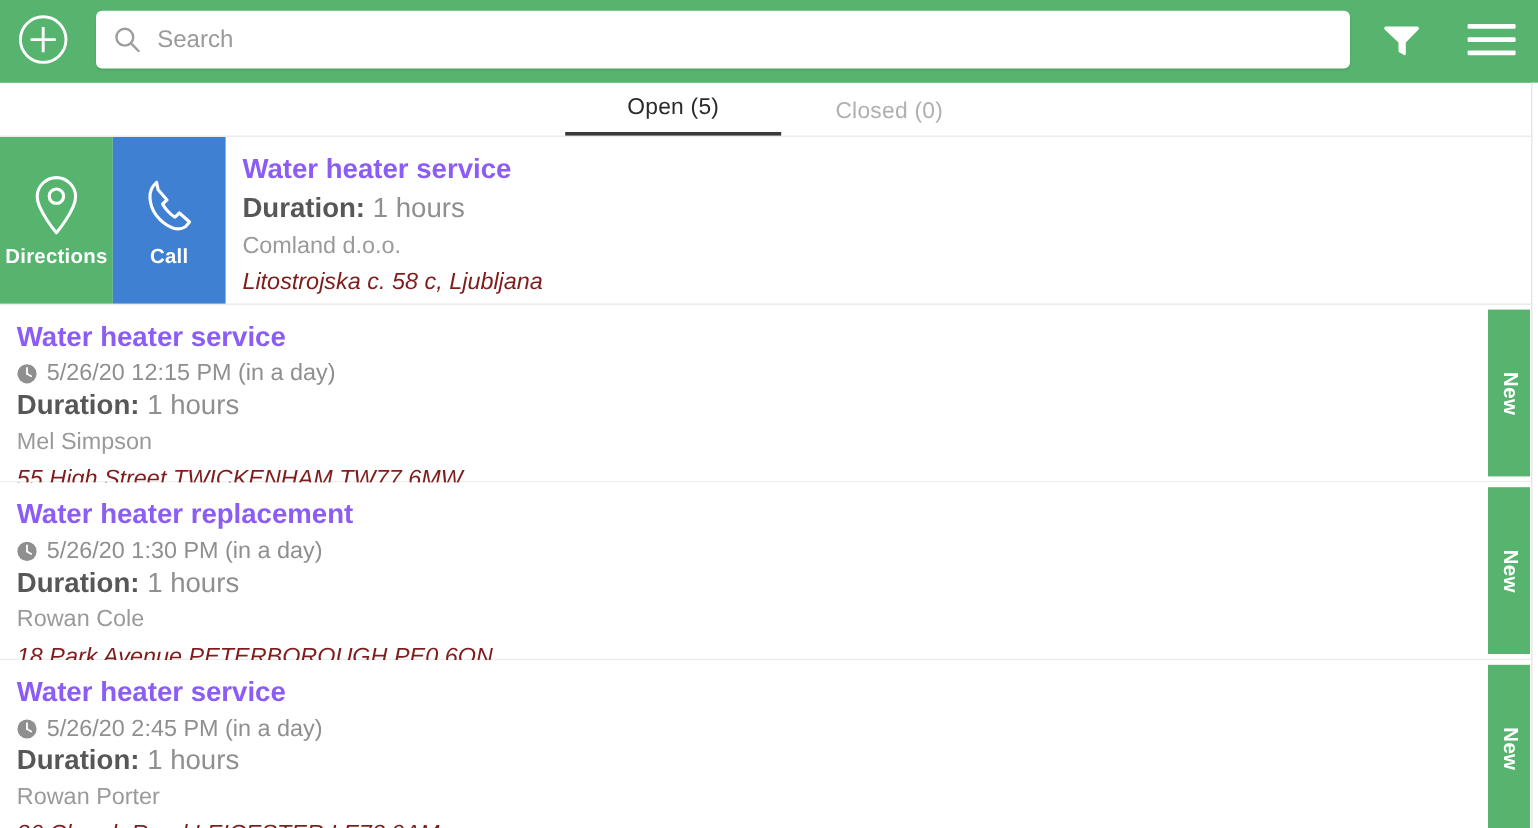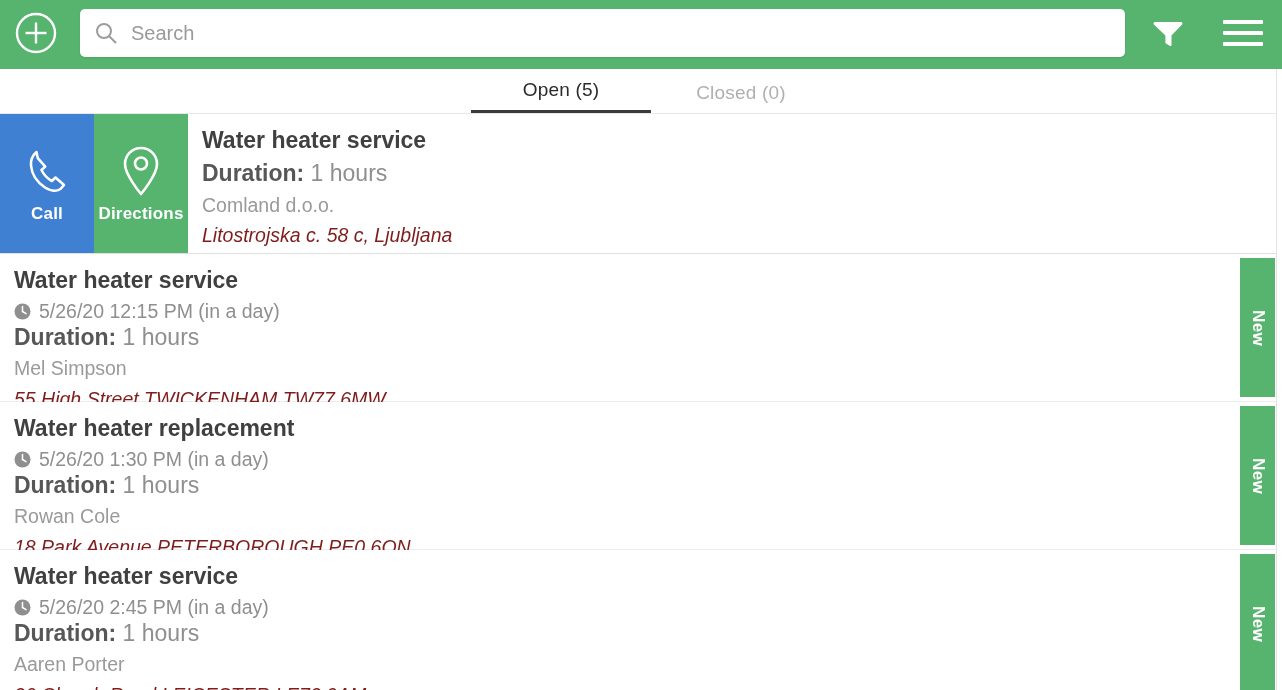--- a/index.html
+++ b/index.html
@@ -187,21 +187,21 @@
   .row-body {
     flex: 1 1 auto;
     padding: 13px 16px 0 14px;
     min-width: 0;
   }
   .row-swiped .row-body { padding-left: 14px; }
 
   .r-title {
     font-size: 23px;
     font-weight: bold;
-    color: #404040;
+    color: #8b5cf6;
     line-height: 1.18;
     margin-bottom: 6px;
     white-space: nowrap;
   }
   .r-when {
     display: flex;
     align-items: center;
     font-size: 19.5px;
     color: #8f8f8f;
     line-height: 1.16;
@@ -312,36 +312,36 @@
 
   <div class="tabbar">
     <div class="tab active">Open (5)</div>
     <div class="tab">Closed (0)</div>
   </div>
 
   <div class="list">
 
     <div class="row row-swiped">
       <div class="swipe-actions">
-        <div class="swipe-act call">
-          <span class="sa-icon">
-            <svg width="46" height="52" viewBox="0 0 46 52">
-              <path d="M12.5 6 C8.5 9.5 6.5 14 7 19.5 C7.8 28.5 13.5 36.5 21 41.5 C26.5 45 32 45.8 36.5 43 L40 39 L31.5 31.5 L27.8 35 C24.3 33 19.5 28 17.5 24 L21.2 20.6 L13.8 12.2 Z" fill="none" stroke="#ffffff" stroke-width="2.6" stroke-linejoin="round"></path>
-            </svg>
-          </span>
-          <span class="sa-label">Call</span>
-        </div>
         <div class="swipe-act directions">
           <span class="sa-icon">
             <svg width="44" height="54" viewBox="0 0 44 54">
               <path d="M22 4 C13.2 4 6 11.2 6 20 C6 31 22 50 22 50 C22 50 38 31 38 20 C38 11.2 30.8 4 22 4 Z" fill="none" stroke="#ffffff" stroke-width="2.6" stroke-linejoin="round"></path>
               <circle cx="22" cy="19.5" r="6" fill="none" stroke="#ffffff" stroke-width="2.6"></circle>
             </svg>
           </span>
           <span class="sa-label">Directions</span>
+        </div>
+        <div class="swipe-act call">
+          <span class="sa-icon">
+            <svg width="46" height="52" viewBox="0 0 46 52">
+              <path d="M12.5 6 C8.5 9.5 6.5 14 7 19.5 C7.8 28.5 13.5 36.5 21 41.5 C26.5 45 32 45.8 36.5 43 L40 39 L31.5 31.5 L27.8 35 C24.3 33 19.5 28 17.5 24 L21.2 20.6 L13.8 12.2 Z" fill="none" stroke="#ffffff" stroke-width="2.6" stroke-linejoin="round"></path>
+            </svg>
+          </span>
+          <span class="sa-label">Call</span>
         </div>
       </div>
       <div class="row-body">
         <div class="r-title">Water heater service</div>
         <div class="r-duration">
           <b>Duration:</b>
           <span>1 hours</span>
         </div>
         <div class="r-customer">Comland d.o.o.</div>
         <div class="r-address">Litostrojska c. 58 c, Ljubljana</div>
@@ -408,21 +408,21 @@
               <line x1="8.5" y1="8.5" x2="8.5" y2="3.6" stroke="#ffffff" stroke-width="1.5" stroke-linecap="round"></line>
               <line x1="8.5" y1="8.5" x2="12" y2="10.6" stroke="#ffffff" stroke-width="1.5" stroke-linecap="round"></line>
             </svg>
           </span>
           <span>5/26/20 2:45 PM (in a day)</span>
         </div>
         <div class="r-duration">
           <b>Duration:</b>
           <span>1 hours</span>
         </div>
-        <div class="r-customer">Aaren Porter</div>
+        <div class="r-customer">Rowan Porter</div>
         <div class="r-address">36 Church Road LEICESTER LE73 9AM</div>
       </div>
       <div class="new-badge">
         <span>New</span>
       </div>
     </div>
 
   </div>
 
   <div class="scroll-gutter"></div>

